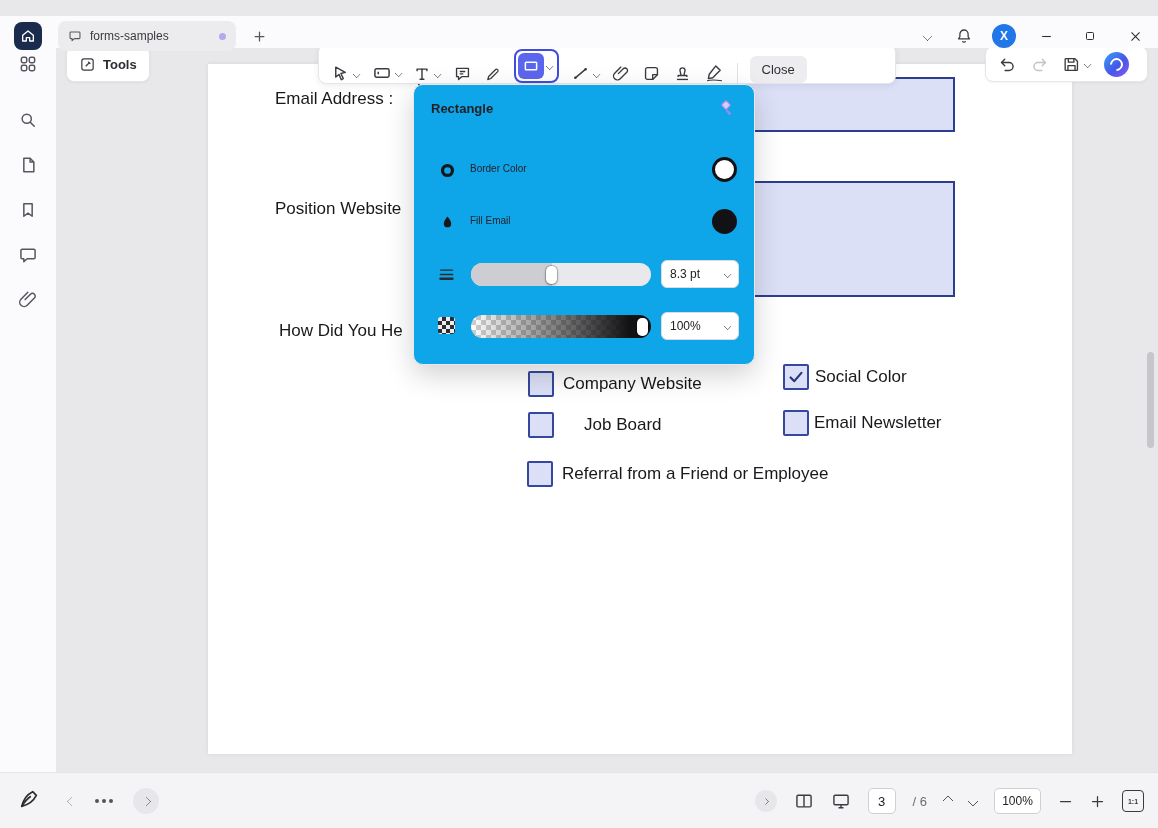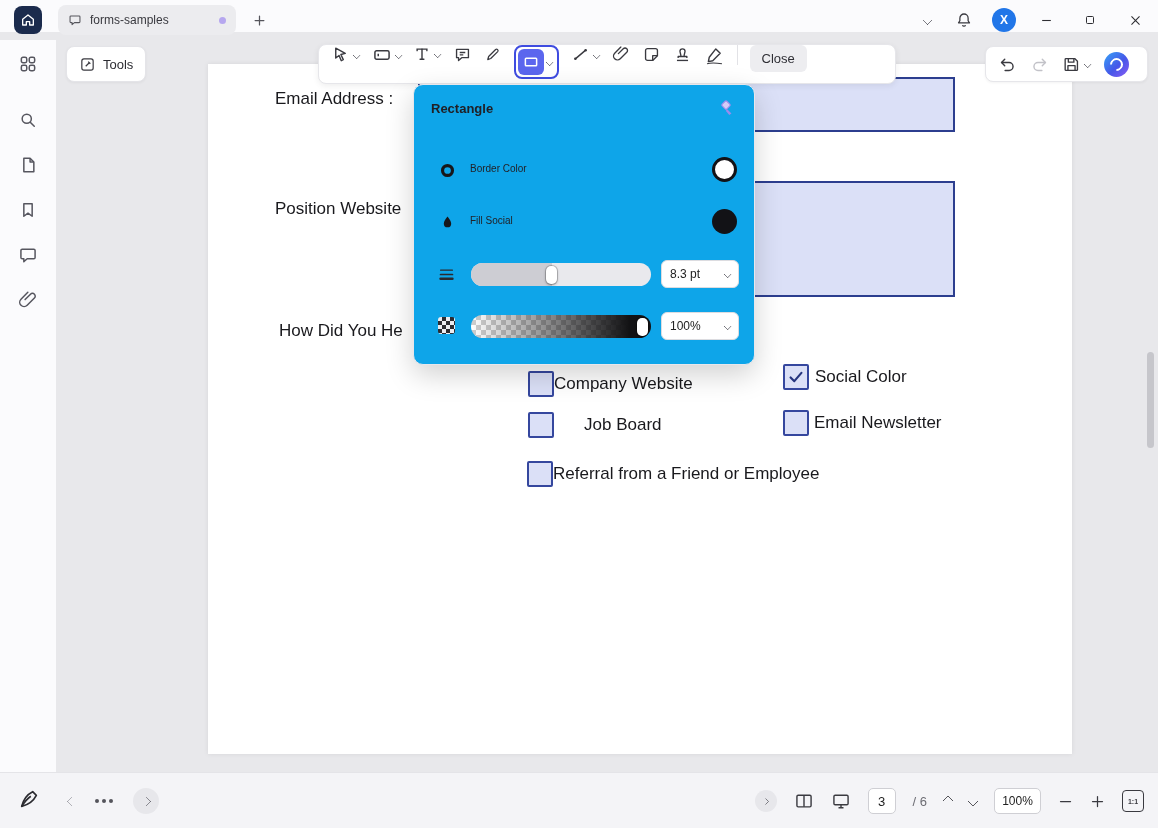--- a/index.html
+++ b/index.html
@@ -2,21 +2,21 @@
 <html><head>
 <meta charset="utf-8">
 <style>
   *{margin:0;padding:0;box-sizing:border-box}
   html,body{width:1158px;height:828px;overflow:hidden;background:#e8e8eb;
     font-family:"Liberation Sans","DejaVu Sans",sans-serif;-webkit-font-smoothing:antialiased}
   .app{position:relative;width:1158px;height:828px}
   svg{display:block}
 
   
-  .titlebar{position:absolute;left:0;top:0;width:100%;height:32px;background:#fbfbfd;z-index:60}
+  .titlebar{position:absolute;left:0;top:16px;width:100%;height:32px;background:#fbfbfd;z-index:60}
   .home-btn{position:absolute;left:14px;top:6px;width:28px;height:28px;border-radius:8px;
     background:#1b2b4d;display:flex;align-items:center;justify-content:center;cursor:pointer}
   .tab{position:absolute;left:58px;top:5px;width:178px;height:30px;border-radius:8px;background:#ececef;
     display:flex;align-items:center;gap:8px;padding:0 10px;cursor:pointer}
   .tab-title{font-size:12px;color:#39393f}
   .tab-dot{width:7px;height:7px;border-radius:50%;background:#b6a7ef;margin-left:auto}
   .newtab{position:absolute;left:250px;top:11px;width:18px;height:18px;display:flex;align-items:center;justify-content:center;cursor:pointer}
   .tb-right{position:absolute;right:0;top:0;height:40px;display:flex;align-items:center}
   .tb-item{display:flex;align-items:center;justify-content:center;cursor:pointer}
   .avatar{width:24px;height:24px;border-radius:50%;background:#2176e8;color:#fff;font-size:12px;font-weight:bold;
@@ -36,29 +36,29 @@
   .sb-ic{width:20px;height:20px;cursor:pointer}
 
   
   .viewport{position:absolute;left:56px;top:40px;width:1102px;height:732px;background:#e8e8eb;z-index:1}
   .page{position:absolute;left:152px;top:24px;width:864px;height:690px;background:#fff;box-shadow:0 0 5px rgba(0,0,0,.08)}
   .doc-label{position:absolute;font-size:17px;color:#19191d;white-space:nowrap}
   .form-field{position:absolute;background:#dbe0f7;border:2px solid #2c3e8f}
   .cb-row{position:absolute;display:flex;align-items:center}
   .cbx{width:26px;height:26px;background:#dbe0f7;border:2px solid #35479e;border-radius:2px;flex:none;cursor:pointer;
     display:flex;align-items:center;justify-content:center}
-  .cb-label{font-size:17px;color:#19191d;white-space:nowrap;line-height:26px}
+  .cb-label{font-size:17px;color:#19191d;margin-left:9px;white-space:nowrap;line-height:26px}
 
   
   .tools-btn{position:absolute;left:66px;top:46px;height:36px;z-index:30;background:#fff;border:1px solid #e4e4e8;
     border-radius:8px;display:flex;align-items:center;gap:7px;padding:0 12px;cursor:pointer;box-shadow:0 1px 3px rgba(0,0,0,.05)}
-  .tools-btn span{font-size:13px;font-weight:400;color:#2c2c32}
+  .tools-btn span{font-size:13px;font-weight:700;color:#2c2c32}
   .toolbar{position:absolute;left:318px;top:44px;width:578px;height:40px;z-index:30;background:#fff;
     border:1px solid #e6e6ea;border-radius:8px;box-shadow:0 2px 6px rgba(0,0,0,.07);
-    display:flex;align-items:flex-start;gap:12px;padding:0 12px}
+    display:flex;align-items:flex-end;gap:12px;padding:0 12px}
   .tool{display:flex;align-items:center;gap:4px;cursor:pointer}
   .tool-sel{display:flex;align-items:center;gap:3px;border:2px solid #3f4ce0;border-radius:8px;padding:2px 5px 2px 2px;cursor:pointer}
   .tool-sel .sq{width:26px;height:26px;border-radius:6px;background:#5b66ee;display:flex;align-items:center;justify-content:center}
   .tb-div{width:1px;height:20px;background:#e2e2e6}
   .close-btn{background:#ededf0;border-radius:6px;padding:6px 12px;font-size:13px;color:#2f2f35;cursor:pointer}
   .toolbar-right{position:absolute;left:985px;top:46px;width:163px;height:36px;z-index:30;background:#fff;
     border:1px solid #e6e6ea;border-radius:8px;box-shadow:0 1px 3px rgba(0,0,0,.05);
     display:flex;align-items:center;gap:13px;padding:0 12px}
   .ai-icon{width:25px;height:25px;border-radius:50%;position:relative;cursor:pointer;
     background:linear-gradient(135deg,#36a3f7,#4657e8 55%,#8a5cf5)}
@@ -341,21 +341,21 @@
 
     <svg class="p-row-ic" style="top:77px" width="17" height="17" viewBox="0 0 24 24">
         <circle cx="12" cy="12" r="7" fill="none" stroke="#17171b" stroke-width="4.5"></circle>
       </svg>
     <div class="p-label" style="top:78px">Border Color</div>
     <span class="swatch border" style="top:72px"></span>
 
     <svg class="p-row-ic" style="top:129px" width="17" height="17" viewBox="0 0 24 24">
         <path d="M12 3.5 C9 7.5 6.8 10.6 6.8 13.6 a5.2 5.2 0 0 0 10.4 0 C17.2 10.6 15 7.5 12 3.5 Z" fill="#17171b"></path>
       </svg>
-    <div class="p-label" style="top:130px">Fill Social</div>
+    <div class="p-label" style="top:130px">Fill Email</div>
     <span class="swatch fill" style="top:124px"></span>
 
     <svg class="p-row-ic" style="top:180px;left:23px" width="19" height="19" viewBox="0 0 24 24" fill="none" stroke="#2a2a30" stroke-linecap="round">
         <path d="M4.5 6.5 H19.5" stroke-width="1.4"></path>
         <path d="M4.5 12 H19.5" stroke-width="2.2"></path>
         <path d="M4.5 17.5 H19.5" stroke-width="3.2"></path>
       </svg>
     <div class="slider" style="top:178px">
       <span class="fillpart"></span>
       <span class="sl-handle" style="left:75px"></span>

